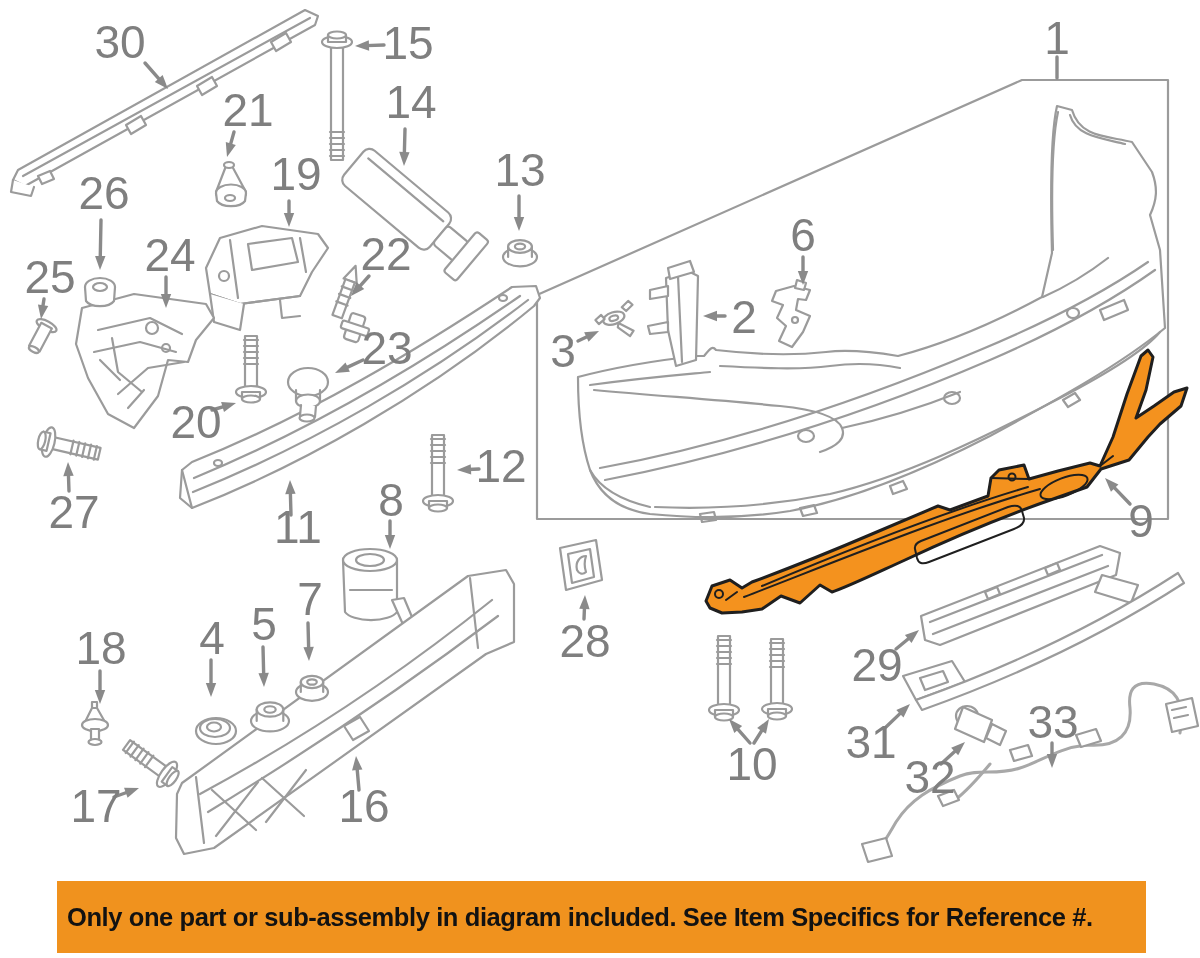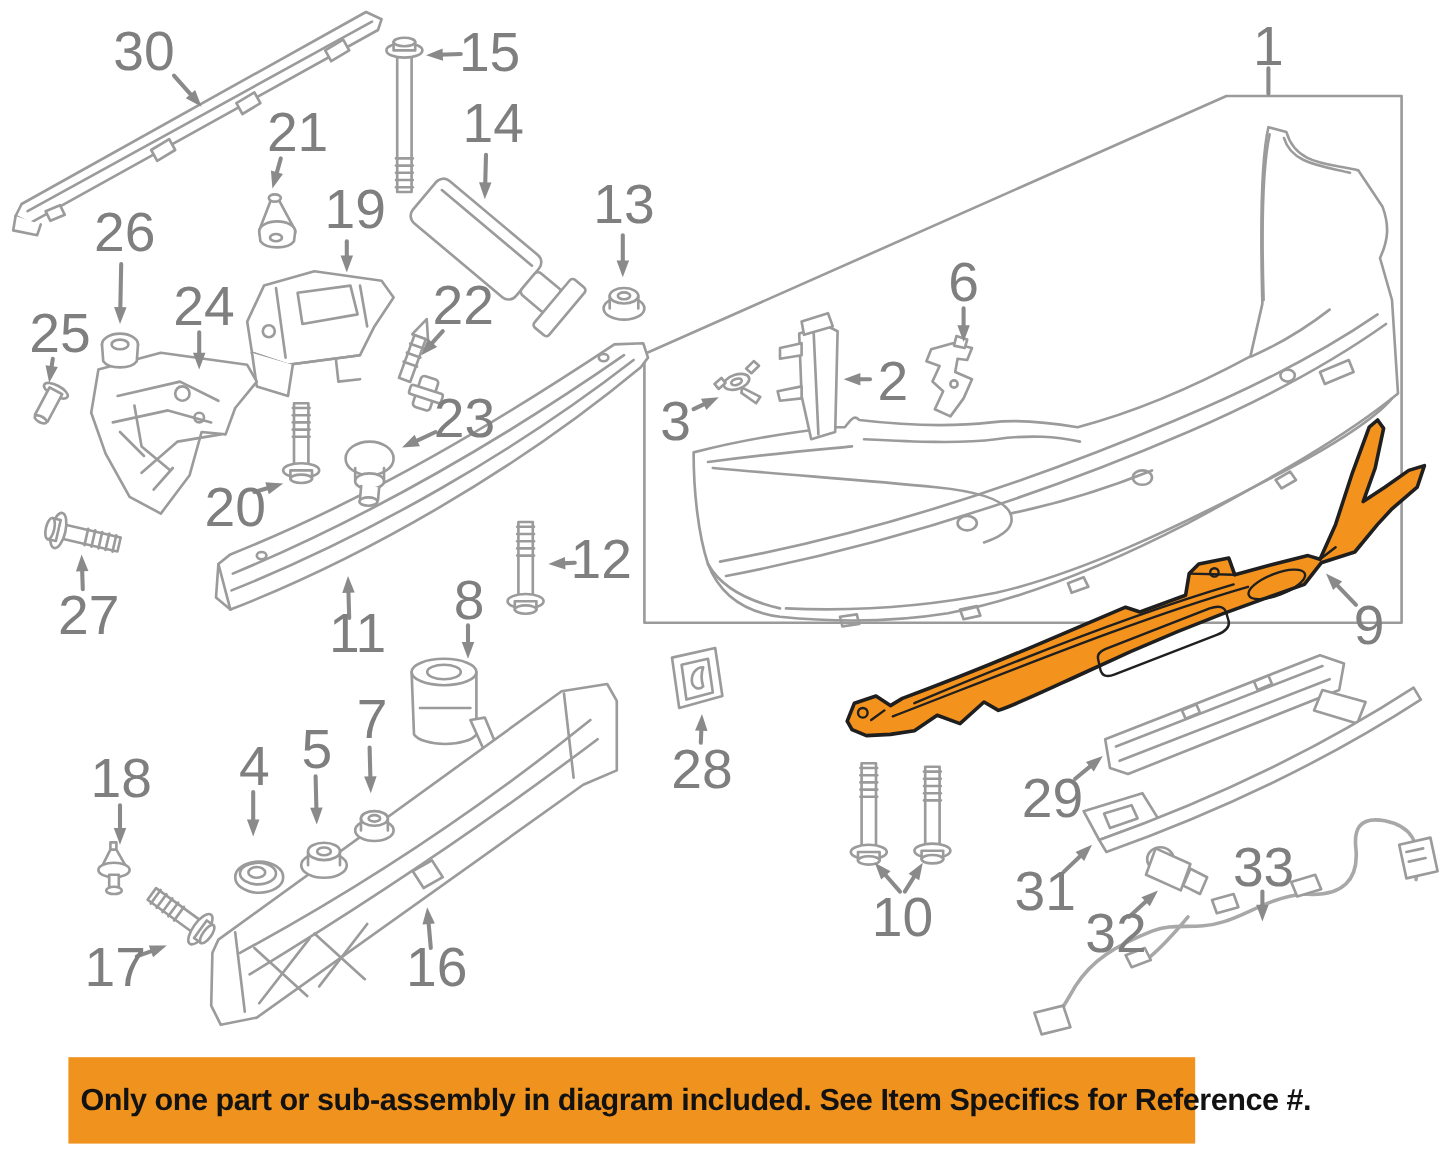--- a/index.html
+++ b/index.html
@@ -8,21 +8,21 @@
   #diagram-svg{position:absolute;left:0;top:0;}
   .ln{fill:none;stroke:#9b9b9b;stroke-width:2.2;stroke-linejoin:round;stroke-linecap:round;}
   .lnw{fill:#ffffff;stroke:#9b9b9b;stroke-width:2.2;stroke-linejoin:round;stroke-linecap:round;}
   .lnt{fill:none;stroke:#a8a8a8;stroke-width:1.8;stroke-linejoin:round;stroke-linecap:round;}
   .hl{stroke:#1f1f1f;stroke-width:3;stroke-linejoin:round;}
   .hld{fill:none;stroke:#1f1f1f;stroke-width:2;stroke-linejoin:round;stroke-linecap:round;}
   .plabel{font-family:"Liberation Sans",sans-serif;font-size:46px;fill:#7f7f7f;
           text-anchor:middle;}
   .arrow-line{stroke:#8a8a8a;stroke-width:3.4;stroke-linecap:round;}
   .arrow-head{fill:#8a8a8a;stroke:none;}
-  #disclaimer-banner{position:absolute;left:57px;top:881px;width:939px;height:72px;
+  #disclaimer-banner{position:absolute;left:57px;top:881px;width:1089px;height:72px;
      display:flex;flex-direction:column;justify-content:center;box-sizing:border-box;
      padding-left:10px;gap:2px;}
   .banner-line{font-weight:bold;font-size:25.5px;letter-spacing:-0.4px;line-height:31px;
      white-space:nowrap;}
 </style>
 </head>
 <body>
 
 <div id="stage">
 <svg id="diagram-svg" width="1200" height="958" viewBox="0 0 1200 958">

